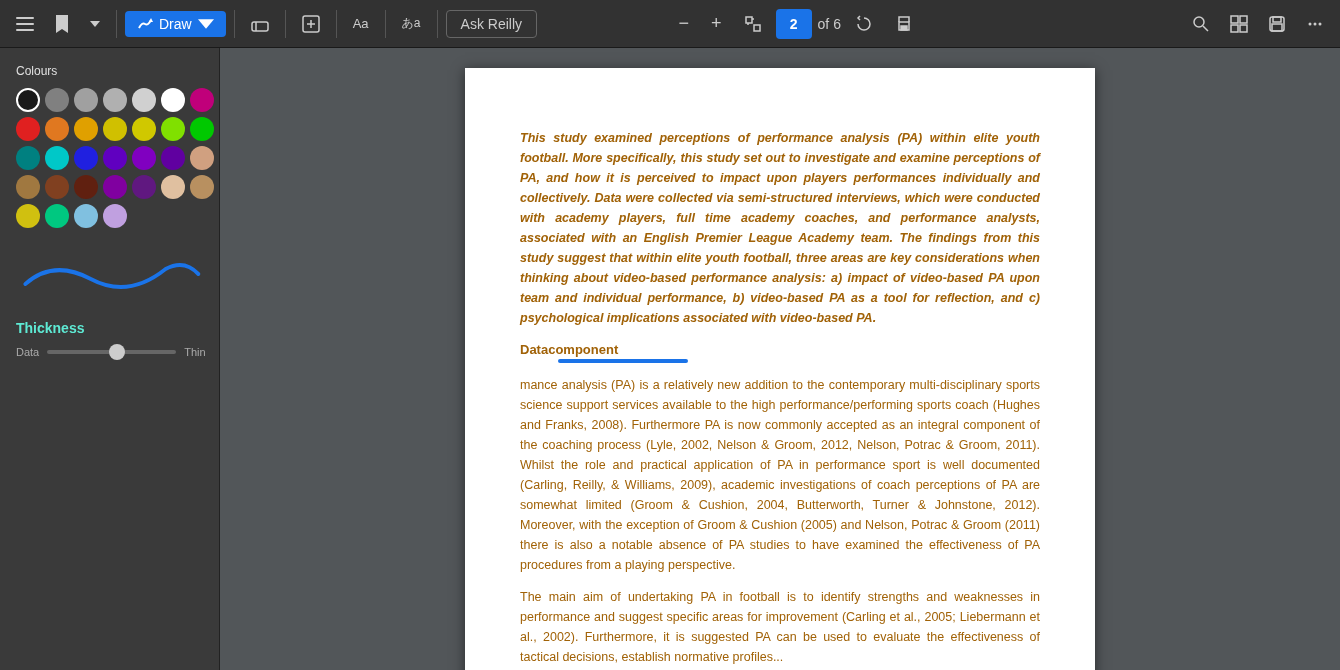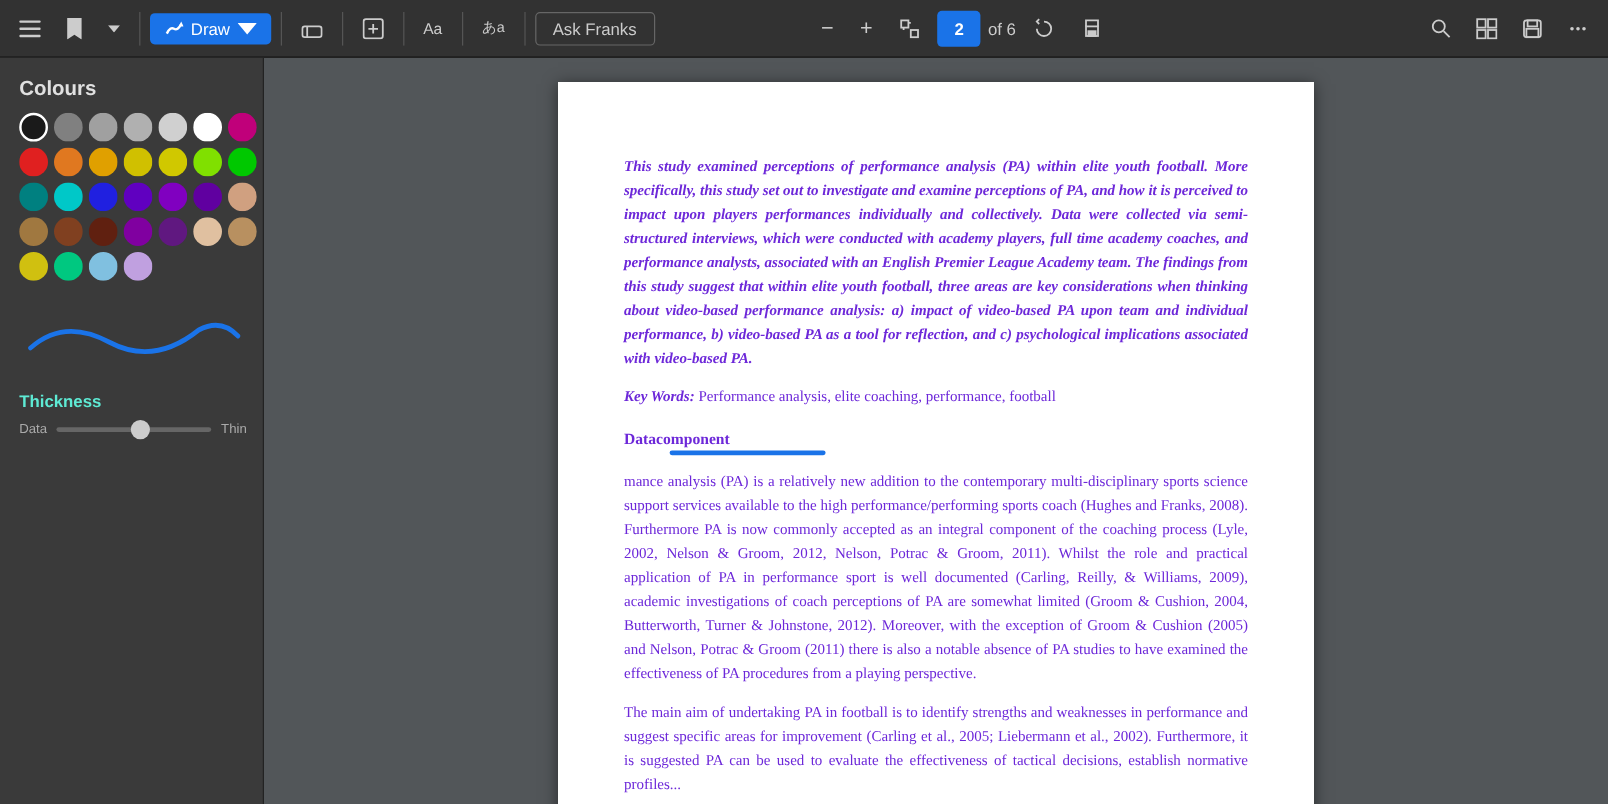--- a/index.html
+++ b/index.html
@@ -100,22 +100,22 @@
     .color-panel {
       width: 220px;
       background: #3a3a3a;
       border-right: 1px solid #222;
       padding: 16px;
       flex-shrink: 0;
       overflow-y: auto;
     }
     .panel-section-title {
       color: #e0e0e0;
-      font-size: 17px;
-      font-weight: 700;
+      font-size: 12px;
+      font-weight: 400;
       margin-bottom: 10px;
     }
     .color-grid {
       display: grid;
       grid-template-columns: repeat(7, 1fr);
       gap: 5px;
       margin-bottom: 16px;
     }
     .color-swatch {
       width: 24px;
@@ -180,24 +180,24 @@
     }
     .pdf-page {
       background: white;
       width: 630px;
       min-height: 860px;
       padding: 60px 55px;
       position: relative;
       box-shadow: 0 2px 12px rgba(0,0,0,0.5);
     }
     .pdf-text {
-      font-family: Liberation Serif, serif;
+      font-family: Liberation Sans, sans-serif;
       font-size: 12.5px;
       line-height: 1.6;
-      color: #6d28d9;
+      color: #a16207;
     }
     .pdf-text p {
       margin-bottom: 12px;
       text-align: justify;
     }
     .pdf-text .abstract-para {
       font-style: italic;
       font-weight: bold;
     }
     .pdf-text .keywords {
@@ -270,21 +270,21 @@
   <div class="toolbar-divider"></div>
 
   <button class="toolbar-btn" style="font-size:13px;color:#ccc;">Aa</button>
 
   <div class="toolbar-divider"></div>
 
   <button class="toolbar-btn" style="font-size:12px;color:#ccc;">あa</button>
 
   <div class="toolbar-divider"></div>
 
-  <button class="ask-copilot-btn">Ask Franks</button>
+  <button class="ask-copilot-btn">Ask Reilly</button>
 
   <div class="page-nav">
     <button class="toolbar-btn" style="font-size:18px;">−</button>
     <button class="toolbar-btn" style="font-size:18px;">+</button>
     <button class="toolbar-btn">
       <svg width="18" height="18" viewBox="0 0 18 18" fill="none" stroke="#ccc" stroke-width="1.5">
           <rect x="2" y="2" width="6" height="6"></rect>
           <rect x="10" y="10" width="6" height="6"></rect>
           <line x1="8" y1="4" x2="10" y2="4"></line>
           <line x1="4" y1="8" x2="4" y2="10"></line>
@@ -392,23 +392,20 @@
       <span class="thickness-label">Thin</span>
     </div>
   </div>
 
   <div class="pdf-area">
     <div class="pdf-page">
       <div class="pdf-text">
 
         <p class="abstract-para">This study examined perceptions of performance analysis (PA) within elite youth football.  More specifically, this study set out to investigate and examine  perceptions of PA, and how it is perceived to impact upon players performances individually and collectively.  Data were collected via semi-structured interviews, which were conducted with academy players, full time academy coaches, and performance analysts, associated with an English Premier League Academy team.  The findings from this study suggest that within elite youth football, three areas are key considerations when thinking about video-based performance analysis: a) impact of video-based PA upon team and individual performance, b) video-based PA as a tool for reflection, and c) psychological implications associated with video-based PA.</p>
 
-        <p class="keywords">
-          <span class="kw-label">Key Words:</span><span>  Performance analysis, elite coaching, performance, football</span>
-        </p>
 
         <div style="position:relative; margin-bottom:14px;">
           <div class="section-heading">
             <span>Data</span><span>component</span>
           </div>
 
           <div style="position:absolute; bottom:-2px; left:38px; width:130px; height:4px; background:#1a73e8; border-radius:2px;"></div>
         </div>
 
         <p>mance analysis (PA) is a relatively new addition to the contemporary multi-disciplinary  sports  science  support  services  available  to  the  high performance/performing sports coach (Hughes and Franks, 2008).  Furthermore PA is now commonly accepted as an integral component of the coaching process (Lyle, 2002, Nelson &amp; Groom, 2012, Nelson, Potrac &amp; Groom, 2011).   Whilst the role and practical application of PA in performance sport is well documented (Carling, Reilly, &amp; Williams, 2009), academic investigations of coach perceptions of PA are somewhat limited (Groom &amp; Cushion, 2004, Butterworth, Turner &amp; Johnstone, 2012).  Moreover, with the exception of Groom &amp; Cushion (2005) and Nelson, Potrac &amp; Groom (2011) there is also a notable absence of PA studies to have examined the effectiveness of PA procedures from a playing perspective.</p>

